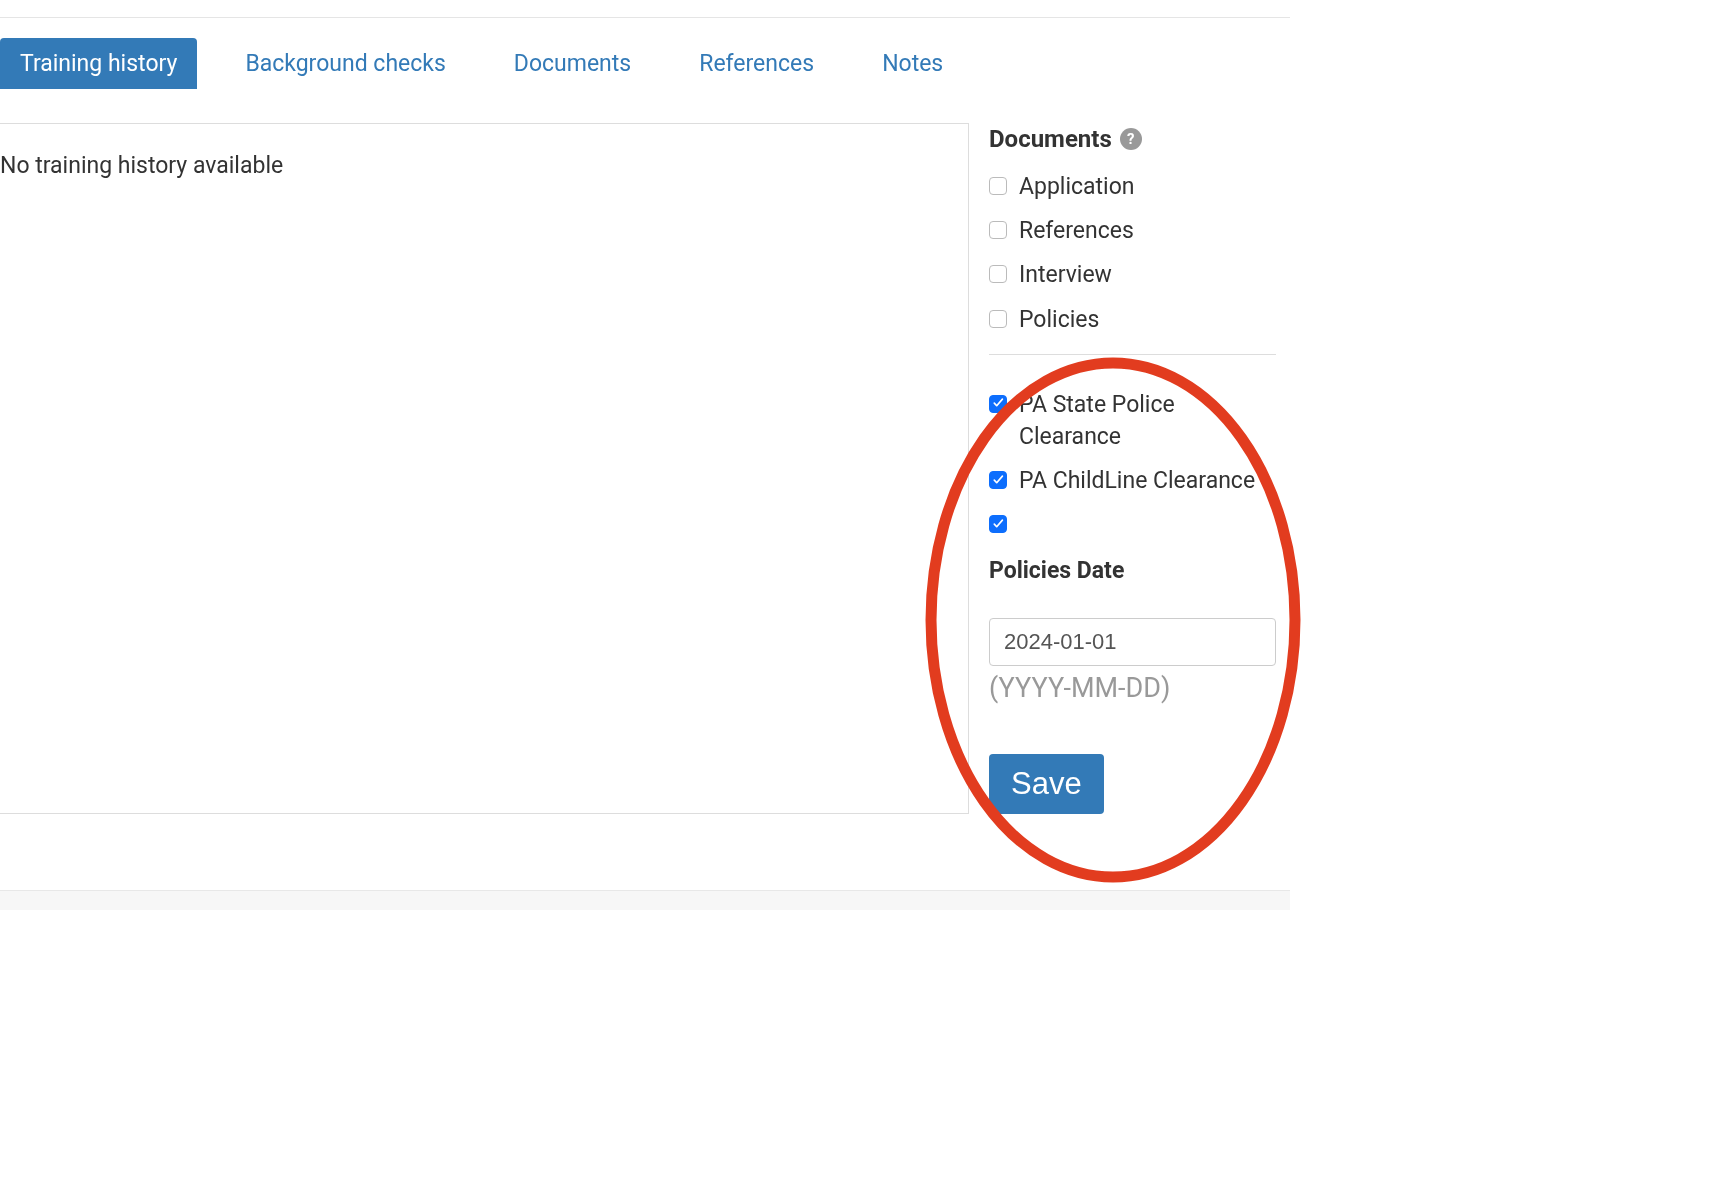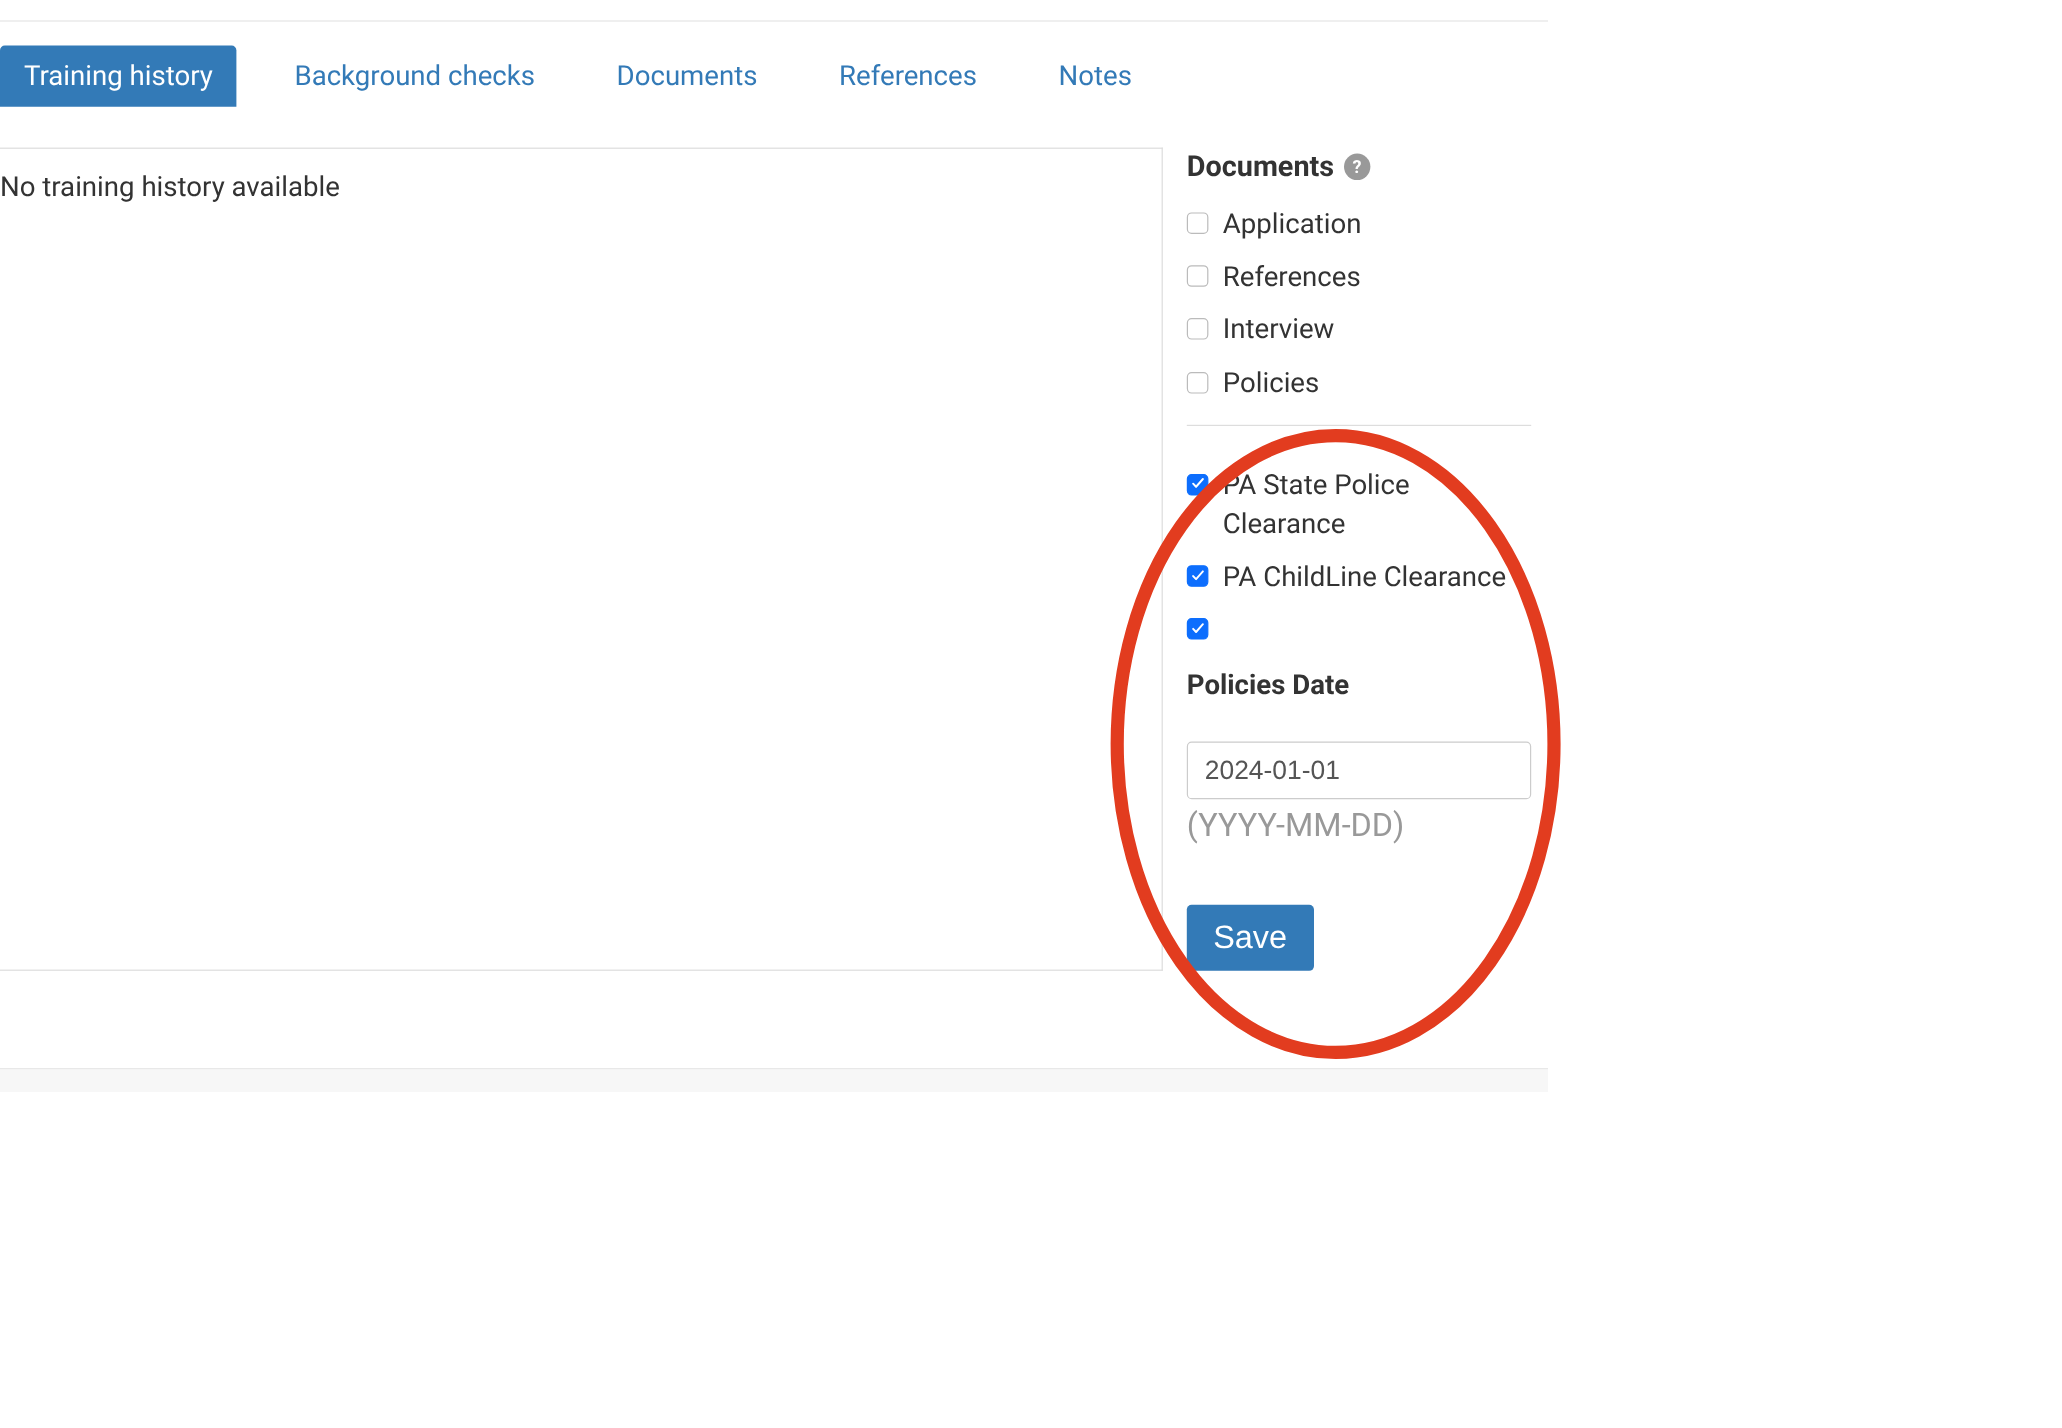--- a/index.html
+++ b/index.html
@@ -57,20 +57,21 @@
       width: 969px;
       border: 1px solid #ddd;
       border-left: none;
       min-height: 458px;
       padding: 18px 18px 18px 0;
       background: #fff;
     }
     .empty-msg {
       font-size: 23px;
       color: #333;
+      margin-top: 10px;
     }
     .sidebar {
       margin-left: 20px;
       width: 287px;
       padding-top: 2px;
     }
     .sidebar h3 {
       font-size: 24px;
       font-weight: 700;
       color: #333;
@@ -161,21 +162,21 @@
       font-size: 27px;
       color: #999;
       margin-top: 6px;
     }
     .save-btn {
       margin-top: 50px;
       background: #337ab7;
       color: #fff;
       border: none;
       padding: 12px 22px;
-      font-size: 27px;
+      font-size: 31px;
       border-radius: 4px;
       cursor: pointer;
     }
     .bottom-edge {
       position: absolute;
       left: 0;
       top: 890px;
       width: 1290px;
       height: 20px;
       border-top: 1px solid #e8e8e8;

